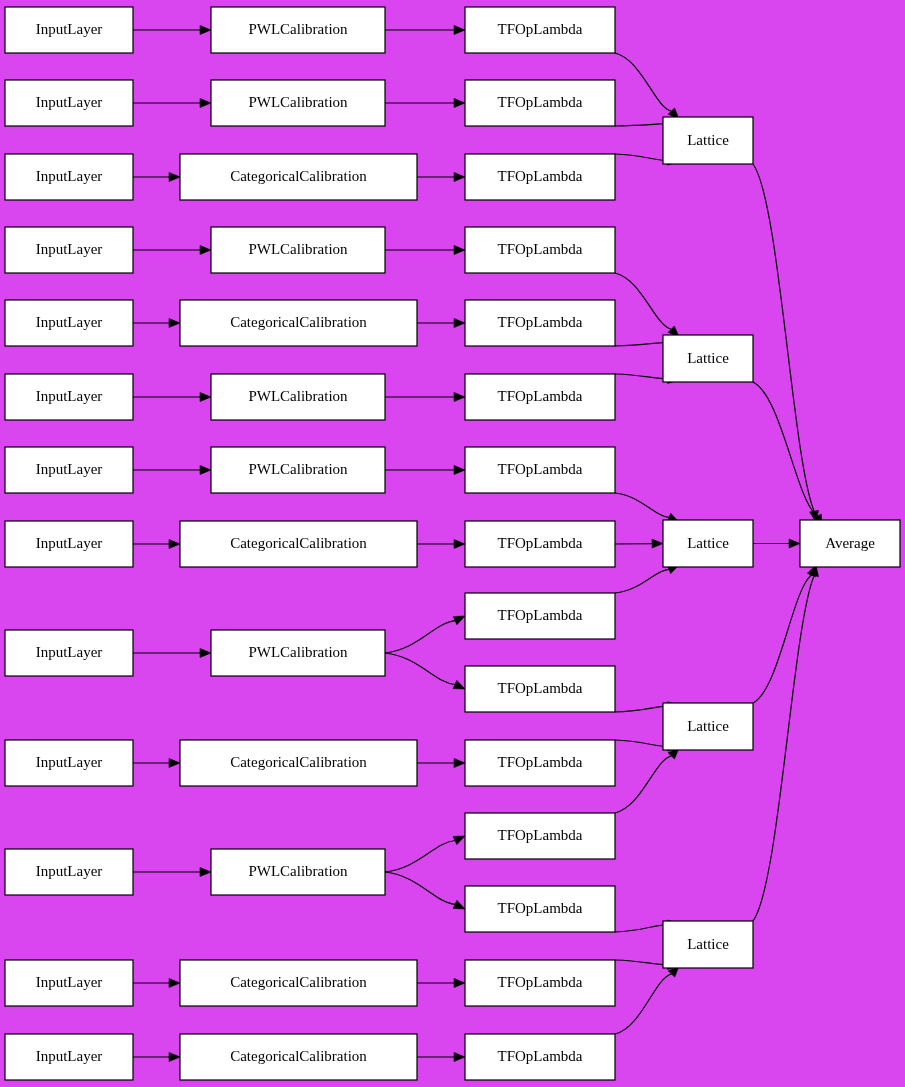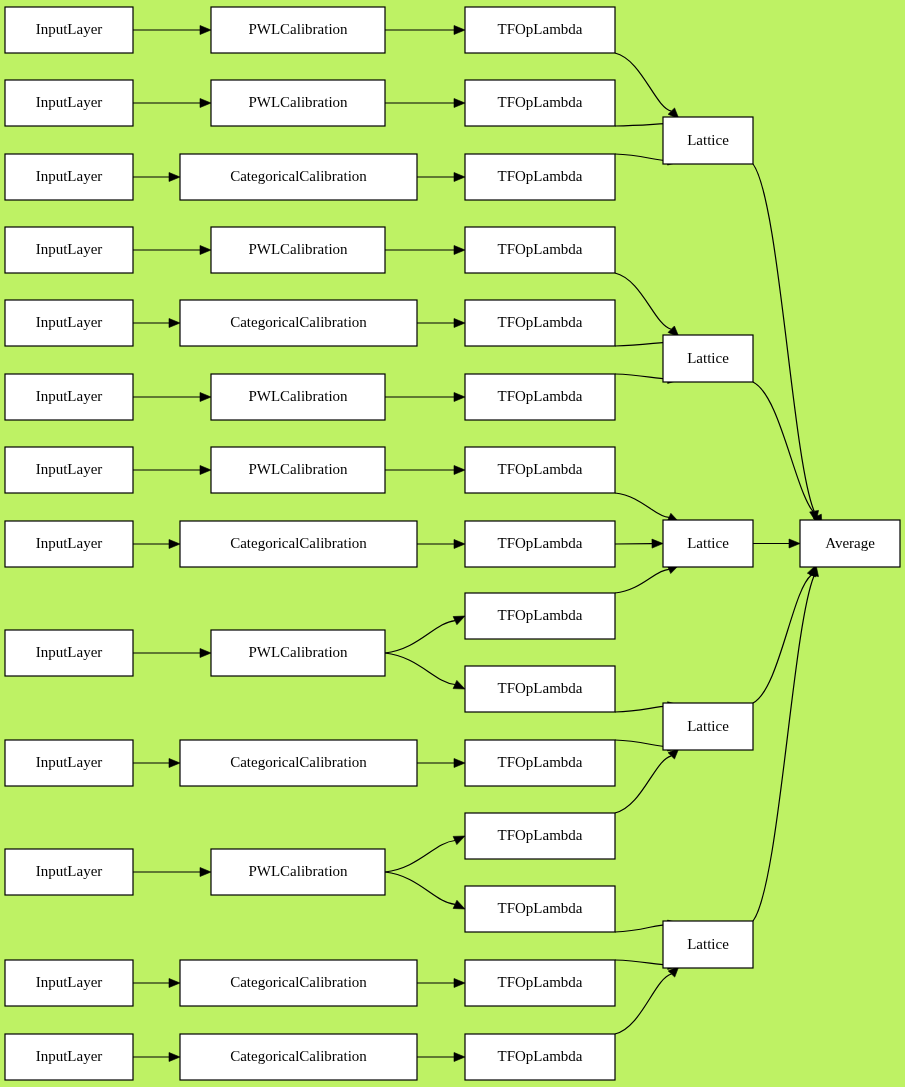--- a/index.html
+++ b/index.html
@@ -4,21 +4,21 @@
 <style>
   html, body {
     margin: 0;
     padding: 0;
     background: #ffffff;
   }
   #graph-root {
     position: relative;
     width: 905px;
     height: 1087px;
-    background: #bef264;
+    background: #d946ef;
     font-family: "Liberation Serif", "DejaVu Serif", serif;
   }
   svg#graph-svg {
     display: block;
     width: 905px;
     height: 1087px;
   }
   .node-box {
     fill: #ffffff;
     stroke: #000000;

